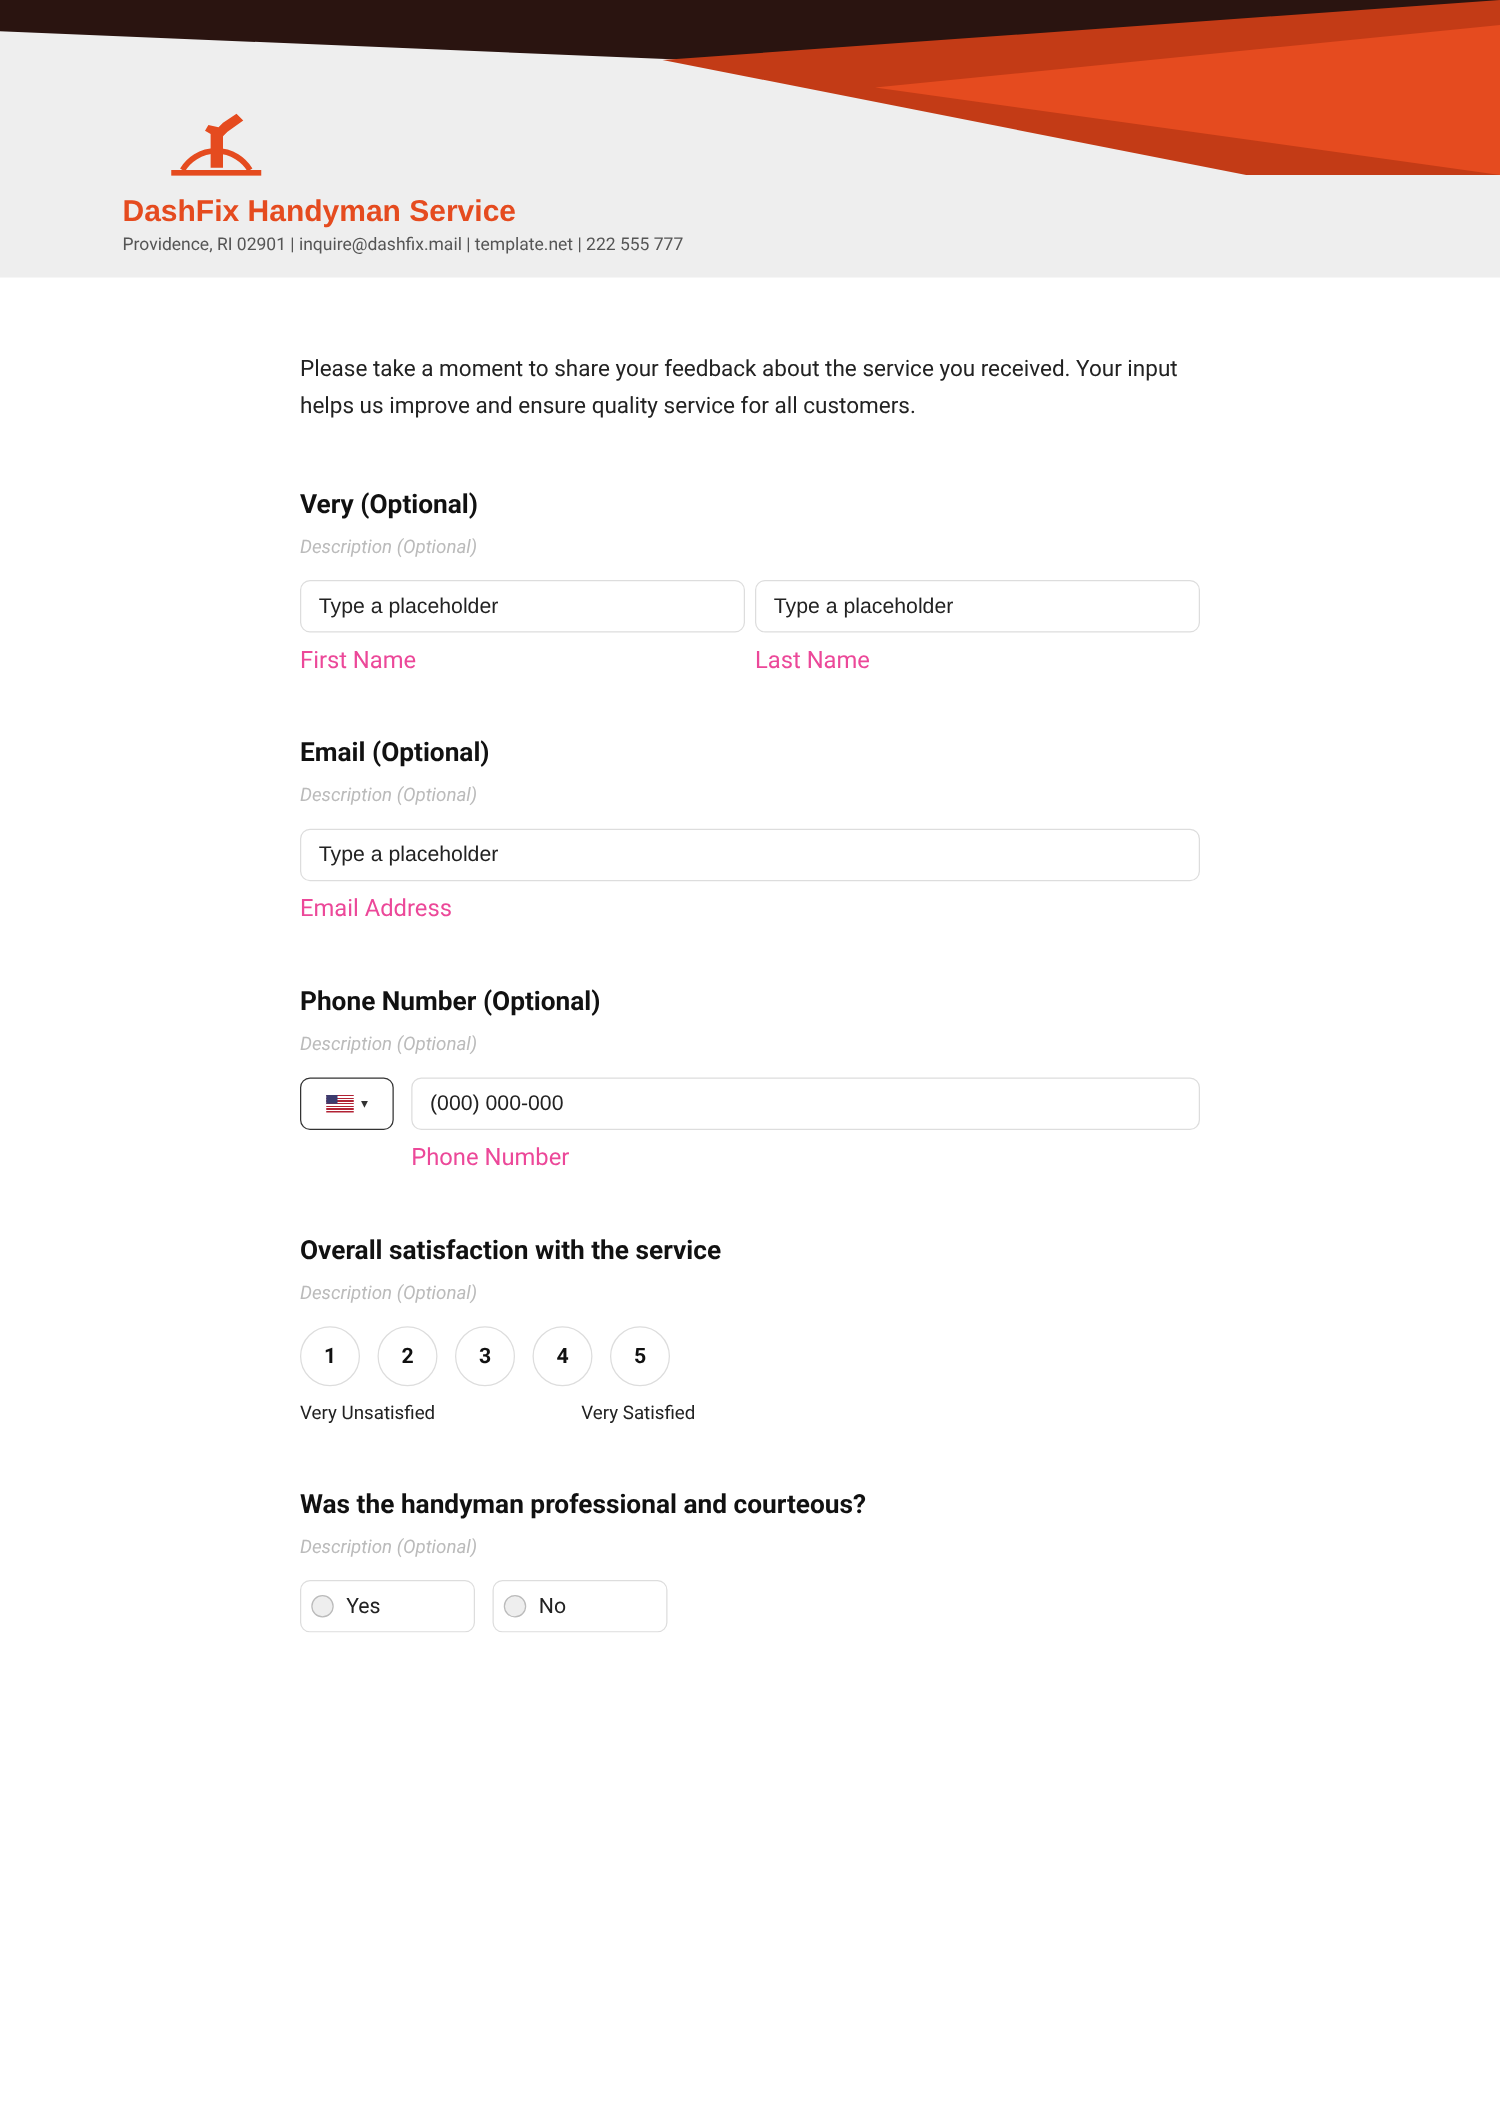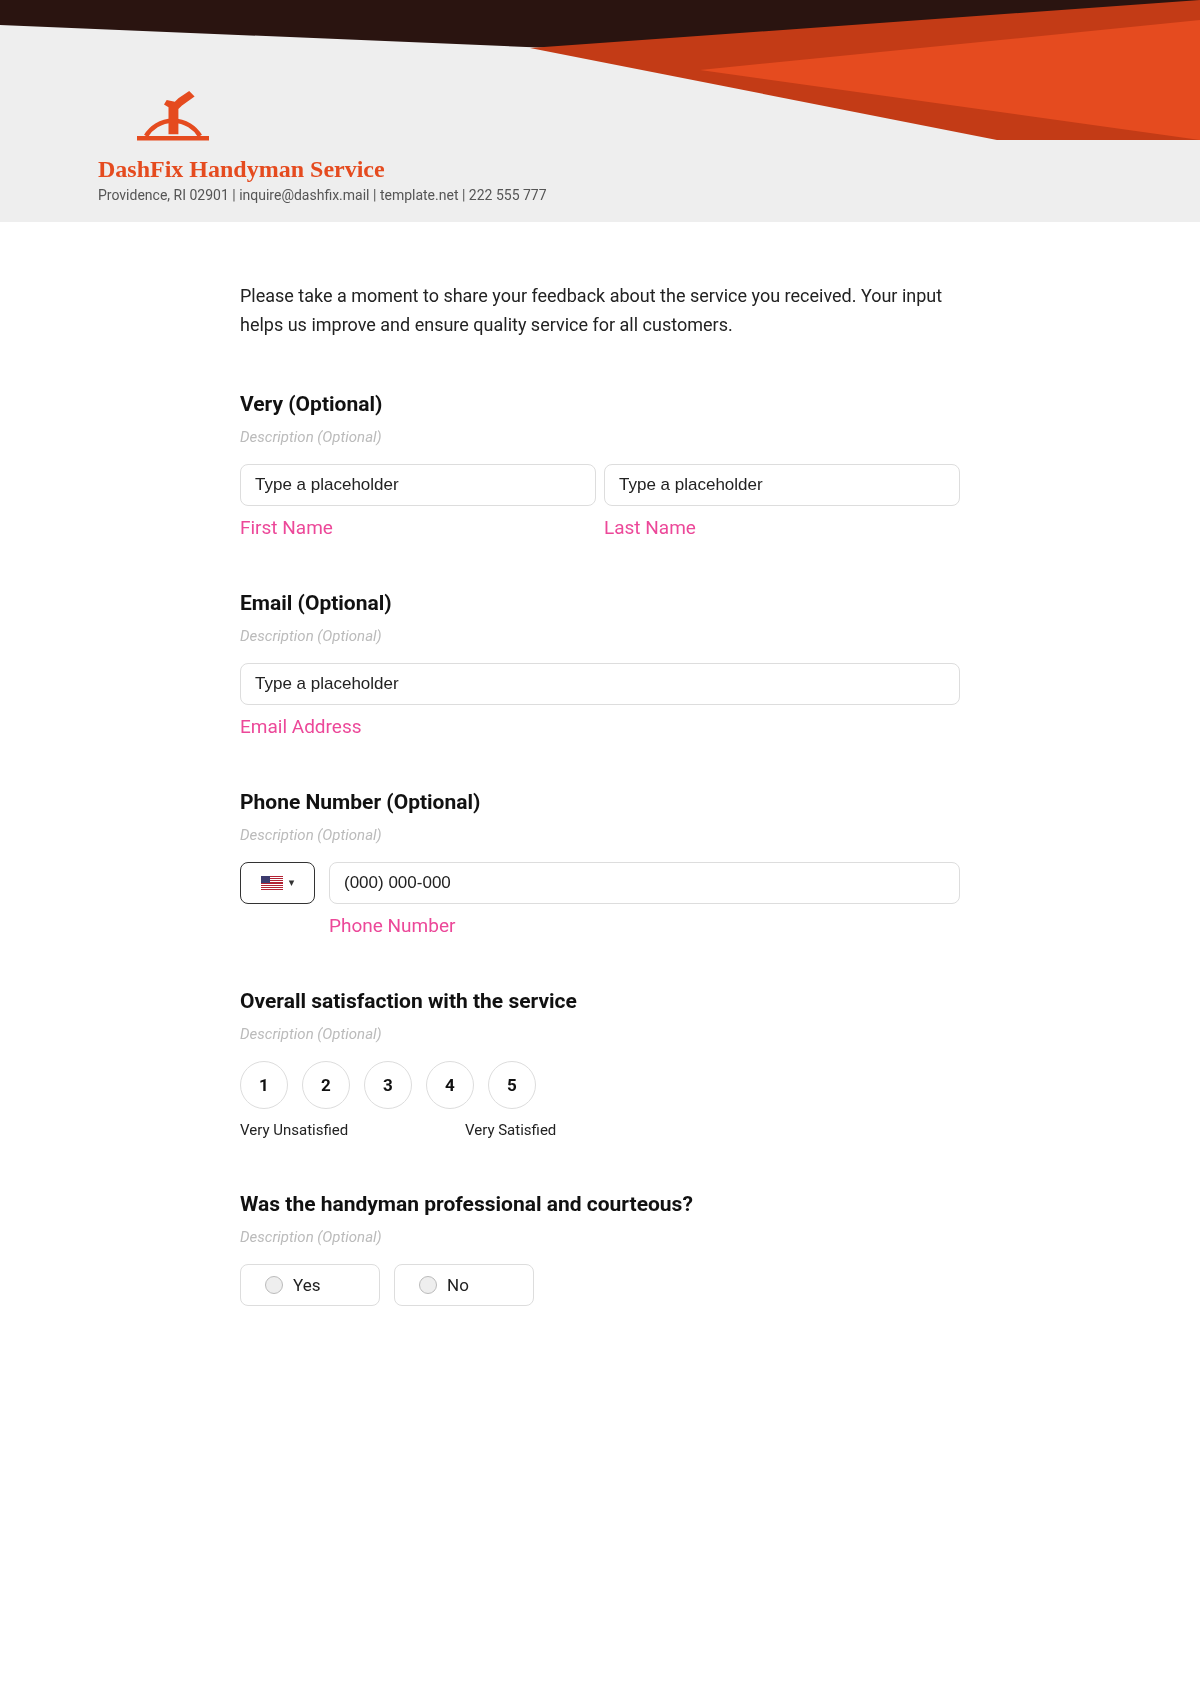--- a/index.html
+++ b/index.html
@@ -2,21 +2,21 @@
 <html><head>
 <meta charset="utf-8">
 <style>
 *{margin:0;padding:0;box-sizing:border-box}
 body{font-family:-apple-system,BlinkMacSystemFont,"Segoe UI",Roboto,Helvetica,Arial,sans-serif;background:#fff;width:1200px}
 .header-wrap{background:#eeeeee;padding-bottom:30px;position:relative;overflow:hidden;height:222px}
 .tri-dark{position:absolute;top:0;left:0;width:100%;height:80px}
 .tri-dark svg{width:1200px;height:140px;display:block}
 .logo-block{position:absolute;left:98px;top:82px}
 .logo-icon{width:90px;height:68px;margin-left:30px}
-.company-name{font-family:Liberation Serif, serif;font-size:24px;font-weight:bold;color:#e54b1f;margin-top:6px}
+.company-name{font-family:Liberation Sans, sans-serif;font-size:24px;font-weight:bold;color:#e54b1f;margin-top:6px}
 .company-info{font-size:14px;color:#555;margin-top:4px}
 .form-container{width:720px;margin:60px auto 0}
 .form-title{font-size:34px;font-weight:800;text-align:center;color:#111}
 .form-subtitle{font-size:18px;color:#222;text-align:left;margin-top:22px;line-height:1.6}
 .field-group{margin-top:52px}
 .field-label{font-size:21px;font-weight:700;color:#111}
 .field-desc{font-size:15px;font-style:italic;color:#bbb;margin-top:12px}
 .field-row{display:flex;gap:8px;margin-top:18px}
 .field-col{flex:1}
 .text-input{width:100%;height:42px;border:1px solid #ddd;border-radius:8px;padding:0 14px;font-size:17px;color:#222}
@@ -27,21 +27,21 @@
 .flag{width:22px;height:14px;background:linear-gradient(to bottom,#b22234 0%,#b22234 7.7%,#fff 7.7%,#fff 15.4%,#b22234 15.4%,#b22234 23.1%,#fff 23.1%,#fff 30.8%,#b22234 30.8%,#b22234 38.5%,#fff 38.5%,#fff 46.2%,#b22234 46.2%,#b22234 53.9%,#fff 53.9%,#fff 61.6%,#b22234 61.6%,#b22234 69.3%,#fff 69.3%,#fff 77%,#b22234 77%,#b22234 84.7%,#fff 84.7%,#fff 92.4%,#b22234 92.4%);position:relative}
 .flag::before{content:"";position:absolute;top:0;left:0;width:9px;height:7.5px;background:#3c3b6e}
 .chev{font-size:11px;color:#333}
 .phone-input-col{flex:1}
 .rating-row{display:flex;gap:14px;margin-top:18px}
 .rating-circle{width:48px;height:48px;border:1px solid #ddd;border-radius:50%;display:flex;align-items:center;justify-content:center;font-size:17px;font-weight:700;color:#111;cursor:pointer}
 .rating-labels{display:flex;margin-top:12px}
 .rating-label-left{width:110px;font-size:15px;color:#222;line-height:1.3}
 .rating-label-right{font-size:15px;color:#222;margin-left:115px}
 .radio-row{display:flex;gap:14px;margin-top:18px}
-.radio-option{flex:0 0 140px;height:42px;border:1px solid #ddd;border-radius:8px;display:flex;align-items:center;padding:0 24px;gap:10px;cursor:pointer}
+.radio-option{flex:0 0 140px;height:42px;border:1px solid #ddd;border-radius:8px;display:flex;align-items:center;padding:0 8px;gap:10px;cursor:pointer}
 .radio-btn{width:18px;height:18px;border:1px solid #bbb;border-radius:50%;background:#eee}
 .radio-text{font-size:17px;color:#222}
 </style>
 </head>
 <body>
 
 <div class="header-wrap">
   <div class="tri-dark">
     <svg viewBox="0 0 1200 140" preserveAspectRatio="none">
       <polygon points="0,0 1200,0 1200,135 600,50 0,25" fill="#2a1410"></polygon>

